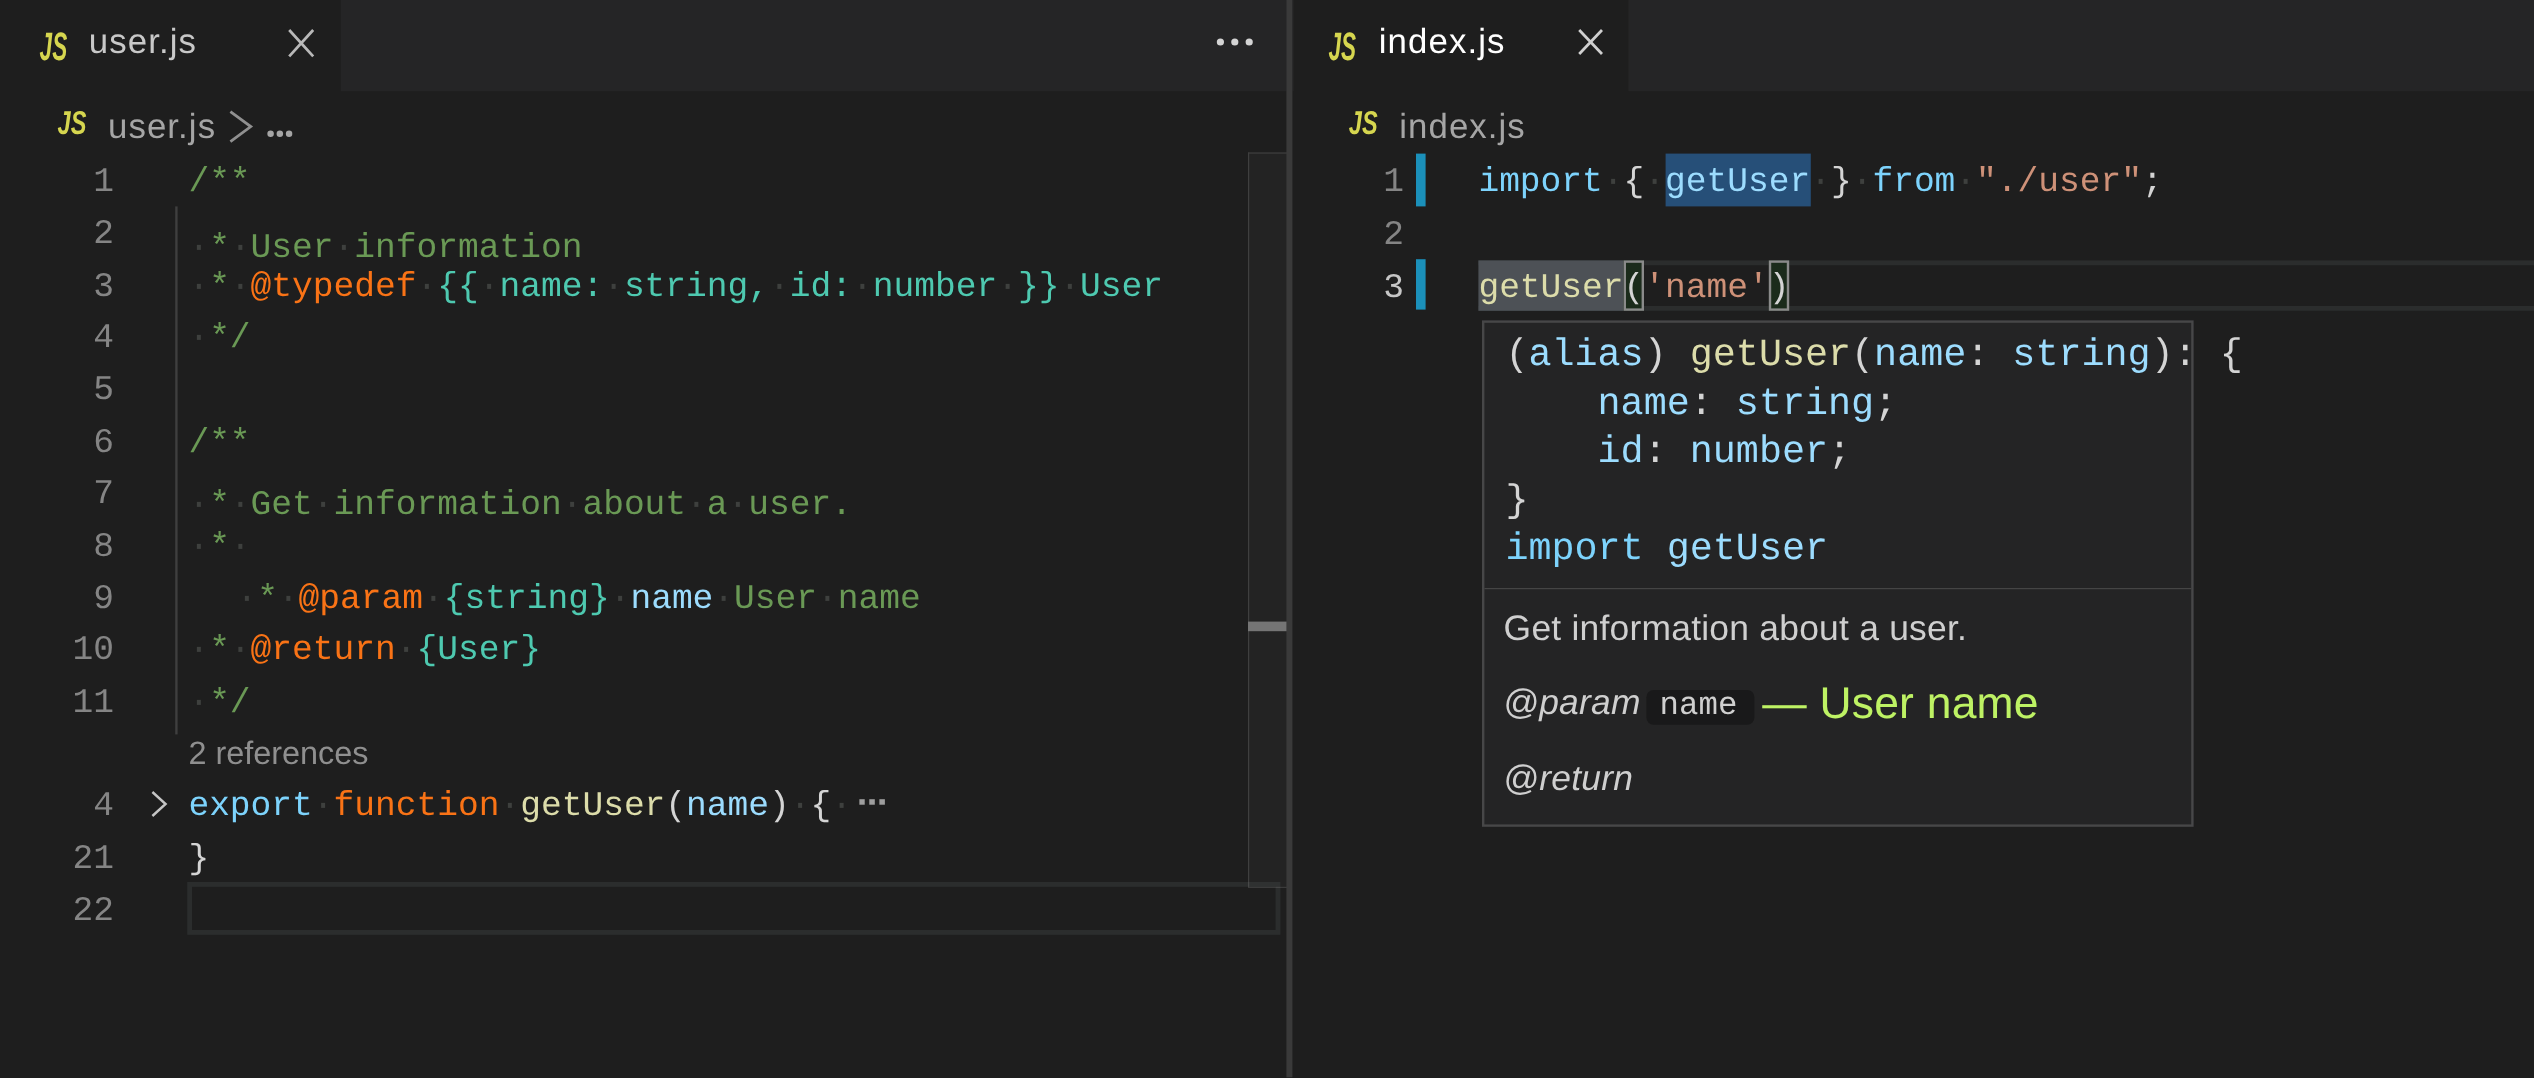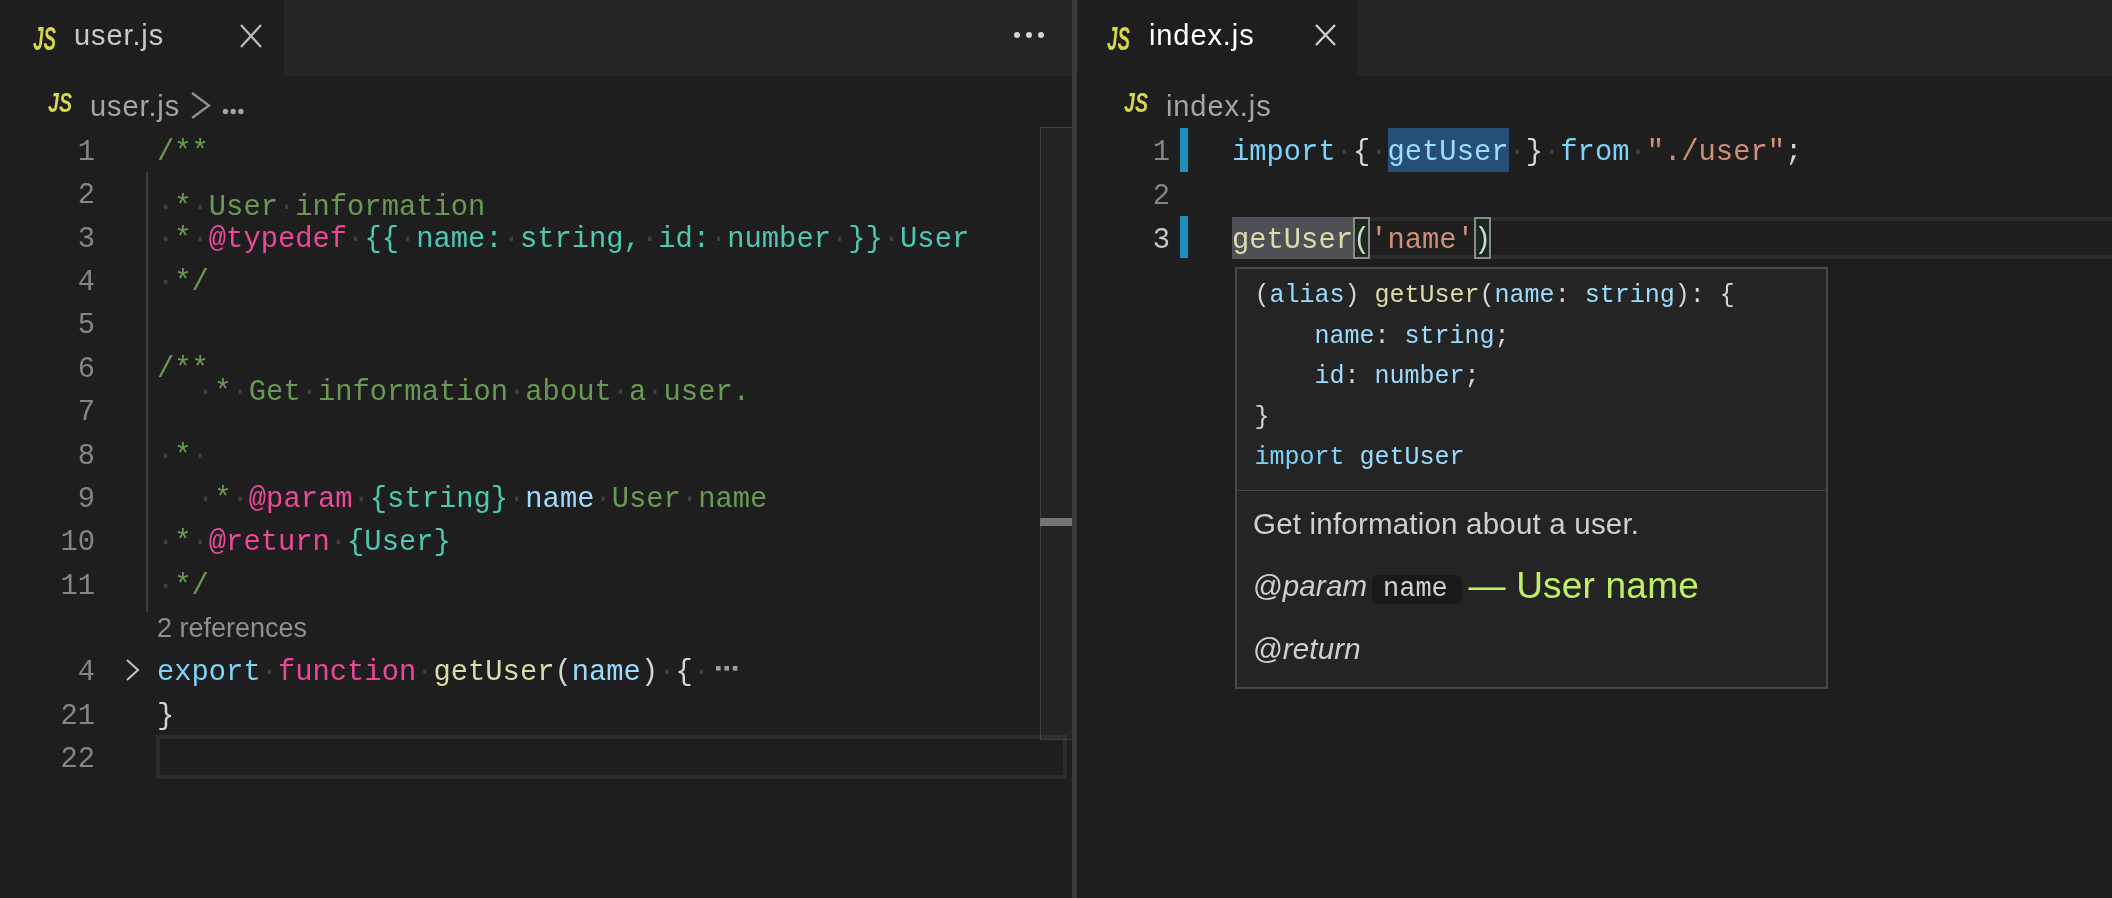--- a/index.html
+++ b/index.html
@@ -1,28 +1,28 @@
 <!DOCTYPE html>
 <html><head>
 <meta charset="utf-8">
 <style>
   * { margin:0; padding:0; box-sizing:border-box; -webkit-font-smoothing:antialiased; }
   html,body { width:2112px; height:898px; background:#1e1e1e; overflow:hidden; }
   #root { position:relative; width:2112px; height:898px; background:#1e1e1e;
           font-family:"Liberation Mono", monospace; }
   .abs { position:absolute; }
-  .mono { font-family:"Liberation Mono", monospace; font-size:25px; white-space:pre; transform:translateY(2px); }
+  .mono { font-family:"Liberation Mono", monospace; font-size:32px; white-space:pre; transform:translateY(2px); }
   .sans { font-family:"Liberation Sans", sans-serif; }
   .cl  { position:absolute; left:157px; font-size:28.8px; line-height:43.35px; white-space:pre; color:#d4d4d4; transform:translateY(2.5px); }
   .crl { position:absolute; left:1232px; font-size:28.8px; line-height:44px; white-space:pre; color:#d4d4d4; transform:translateY(2.5px); }
   .ln  { position:absolute; width:70px; text-align:right; font-size:28.8px; color:#858585; transform:translateY(2.5px); }
   .lnl { left:25px;  line-height:43.35px; }
   .lnr { left:1100px; line-height:44px; }
   .g  { color:#6a9955; }
-  .b  { color:#ec4899; }
+  .b  { color:#f97316; }
   .t  { color:#4ec9b0; }
   .lb { color:#9cdcfe; }
   .pk { color:#7dd3fc; }
   .y  { color:#dcdcaa; }
   .w  { color:#d4d4d4; }
   .o  { color:#ce9178; }
   .ws { color:#3e403e; }
   .tabstrip { position:absolute; top:0; height:76px; background:#252526; }
   .tab { position:absolute; top:0; height:76px; background:#1e1e1e; }
   .tablabel { position:absolute; top:18px; font-size:29px; line-height:34px; letter-spacing:0.9px; }
@@ -96,21 +96,21 @@
 
   <svg class="abs" style="left:118px; top:656px;" width="28" height="28" viewBox="0 0 28 28">
     <path d="M9 4 L20 14 L9 24" stroke="#c5c5c5" stroke-width="2" fill="none"></path>
   </svg>
 
   <div class="cl" style="top:128px;"><span class="g">/**</span></div>
   <div class="cl" style="top:183px;"><span class="ws">·</span><span class="g">*</span><span class="ws">·</span><span class="g">User</span><span class="ws">·</span><span class="g">information</span></div>
   <div class="cl" style="top:214.7px;"><span class="ws">·</span><span class="g">*</span><span class="ws">·</span><span class="b">@typedef</span><span class="ws">·</span><span class="t">{{</span><span class="ws">·</span><span class="t">name:</span><span class="ws">·</span><span class="t">string,</span><span class="ws">·</span><span class="t">id:</span><span class="ws">·</span><span class="t">number</span><span class="ws">·</span><span class="t">}}</span><span class="ws">·</span><span class="t">User</span></div>
   <div class="cl" style="top:258.1px;"><span class="ws">·</span><span class="g">*/</span></div>
   <div class="cl" style="top:344.8px;"><span class="g">/**</span></div>
-  <div class="cl" style="top:368px;margin-left:40px;"><span class="ws">·</span><span class="g">*</span><span class="ws">·</span><span class="g">Get</span><span class="ws">·</span><span class="g">information</span><span class="ws">·</span><span class="g">about</span><span class="ws">·</span><span class="g">a</span><span class="ws">·</span><span class="g">user.</span></div>
+  <div class="cl" style="top:397px;"><span class="ws">·</span><span class="g">*</span><span class="ws">·</span><span class="g">Get</span><span class="ws">·</span><span class="g">information</span><span class="ws">·</span><span class="g">about</span><span class="ws">·</span><span class="g">a</span><span class="ws">·</span><span class="g">user.</span></div>
   <div class="cl" style="top:431.5px;"><span class="ws">·</span><span class="g">*</span><span class="ws">·</span></div>
   <div class="cl" style="top:474.8px;margin-left:40px;"><span class="ws">·</span><span class="g">*</span><span class="ws">·</span><span class="b">@param</span><span class="ws">·</span><span class="t">{string}</span><span class="ws">·</span><span class="lb">name</span><span class="ws">·</span><span class="g">User</span><span class="ws">·</span><span class="g">name</span></div>
   <div class="cl" style="top:518.2px;"><span class="ws">·</span><span class="g">*</span><span class="ws">·</span><span class="b">@return</span><span class="ws">·</span><span class="t">{User}</span></div>
   <div class="cl" style="top:561.5px;"><span class="ws">·</span><span class="g">*/</span></div>
   <div class="abs sans" style="left:157px; top:606.9px; font-size:27px; line-height:43.35px; color:#8f8f8f;">2 references</div>
   <div class="cl" style="top:648.2px;"><span class="pk">export</span><span class="ws">·</span><span class="b">function</span><span class="ws">·</span><span class="y">getUser</span><span class="w">(</span><span class="lb">name</span><span class="w">)</span><span class="ws">·</span><span class="w">{</span><span class="ws">·</span></div>
   <svg class="abs" style="left:716px; top:665px;" width="24" height="7">
       <rect x="0" y="1" width="4.6" height="4.6" fill="#9e9e9e"></rect>
       <rect x="8.4" y="1" width="4.6" height="4.6" fill="#9e9e9e"></rect>
       <rect x="16.8" y="1" width="4.6" height="4.6" fill="#9e9e9e"></rect>

